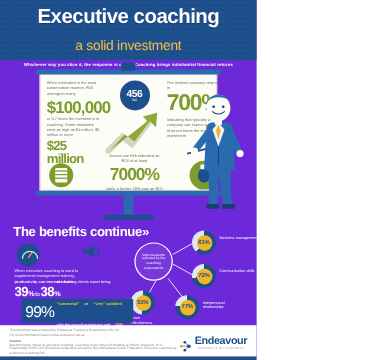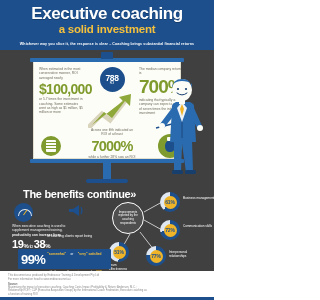--- a/index.html
+++ b/index.html
@@ -5,21 +5,21 @@
   * { box-sizing: border-box; margin: 0; padding: 0; }
   html, body {
     width: 214px; height: 300px;
     font-family: "Liberation Sans", sans-serif;
     background: #ffffff;
     overflow: hidden;
   }
   #poster {
     position: relative;
     width: 214px; height: 300px;
-    background: #404040;
+    background: #6d28d9;
     overflow: hidden;
   }
 
   
   .header {
     position: relative;
     height: 50px;
     background: #1c4f8c;
     background-image:
       radial-gradient(circle, rgba(255,255,255,0.10) 0.6px, transparent 0.7px);
@@ -31,24 +31,24 @@
     color: #ffffff;
     font-size: 17px;
     font-weight: bold;
     letter-spacing: -0.4px;
     line-height: 17px;
     text-shadow: 0 1px 0 rgba(0,0,0,0.25);
   }
   .title-sub {
     color: #f5c13d;
     font-size: 11.5px;
-    font-weight: bold;
+    font-weight: normal;
     letter-spacing: -0.2px;
     line-height: 13px;
-    margin-top: 1px;
+    margin-top: 11px;
     text-align: center;
   }
   .title-tag {
     color: #ffffff;
     font-size: 3.6px;
     font-weight: bold;
     line-height: 6px;
     margin-top: 5px;
     letter-spacing: 0.1px;
   }
@@ -209,21 +209,20 @@
 
   
   .benefits-head {
     position: absolute;
     top: 188px; left: 11px;
     color: #ffffff;
     font-size: 11px;
     font-weight: bold;
     letter-spacing: -0.3px;
     z-index: 4;
-    margin-left: 12px;
   }
   .gauge-icon {
     position: absolute;
     top: 203px; left: 14px;
     width: 19px; height: 19px;
     border-radius: 50%;
     background: #1c4f8c;
     z-index: 4;
   }
   .gauge-icon::before {
@@ -291,21 +290,21 @@
     background: #1c4f8c;
     border-radius: 1px;
     z-index: 6;
     display: flex;
     align-items: center;
     padding: 0 3px;
     gap: 2px;
   }
   .n-99 {
     color: #ffffff;
-    font-weight: bold;
+    font-weight: normal;
     font-size: 13px;
     letter-spacing: -0.6px;
     line-height: 1;
     flex: 0 0 auto;
   }
   .box-99 .micro { color: #ffffff; font-size: 3.2px; line-height: 4.2px; }
 
   
   .cluster {
     position: absolute;
@@ -412,26 +411,27 @@
     <div class="board-base-bar"></div>
     <div class="board-stem"></div>
     <div class="board-foot"></div>
 
     <div class="board">
 
       <div class="col col-a">
         <div class="micro">When estimated in the most conservative manner, ROI averaged nearly</div>
         <div class="bignum n-100k">$100,000</div>
         <div class="micro">or 5.7 times the investment in coaching. Some estimates went as high as $1 million, $5 million or more</div>
+        <div class="bignum n-25m">$25 million</div>
         <div class="coin-icon"></div>
       </div>
 
       <div class="col col-b">
         <div class="badge-788">
-          <span class="bv">788</span>
+          <span class="bv">456</span>
           <span class="bl">ROI</span>
         </div>
         <div class="arrow-box">
           <svg width="48" height="36" viewBox="0 0 48 36">
             <path d="M2 34 L14 22 L22 28 L36 10" stroke="#d9d4bc" stroke-width="5" fill="none" stroke-linecap="round"></path>
             <path d="M4 33 L16 20 L24 26 L37 9 L42 14 L43 2 L31 5 L35 9 Z" fill="#8fa83a"></path>
           </svg>
         </div>
         <div class="micro">Across one fifth indicated an ROI of at least</div>
         <div class="bignum n-5000">7000%</div>
@@ -485,21 +485,21 @@
   </div>
 
   <div class="benefits-head">The benefits continue»</div>
 
   <div class="gauge-icon"></div>
 
   <div class="bene-left">
     <div class="micro">When executive coaching is used to supplement management training,</div>
     <div class="micro" style="font-weight:bold">productivity can increase from</div>
     <div class="n-22-88">
-      <span>19</span><span class="sm">%</span><span class="to">to</span><span>38</span><span class="sm">%</span>
+      <span>39</span><span class="sm">%</span><span class="to">to</span><span>38</span><span class="sm">%</span>
     </div>
   </div>
 
   <div class="speaker-icon">
     <svg width="16" height="13" viewBox="0 0 16 13">
       <path d="M1 5 L5 5 L11 1 L11 12 L5 8 L1 8 Z" fill="#1c4f8c"></path>
       <path d="M13 3 Q15 6.5 13 10" stroke="#1c4f8c" stroke-width="1.1" fill="none"></path>
     </svg>
   </div>
 
@@ -560,17 +560,34 @@
     <div class="donut-label" style="left:13px; top:71px; width:26px;">Team effectiveness</div>
 
   </div>
 
   <div class="footer">
     <div class="foot-txt">This document was produced by Endeavour Training &amp; Development Pty Ltd</div>
     <div class="foot-txt">For more information head to www.endeavour.net.au</div>
     <div class="foot-src-h">Source:</div>
     <div class="foot-txt">Maximising the impact of executive coaching, Coaching Costs Impact Profitability &amp; Return; Anderson, M.C.; Relationship ROI®; CLP (Executive Acquisition Group) by the International Coach Federation, Executive coaching as a function of training ROI</div>
 
+    <div class="logo">
+      <div class="logo-mark">
+        <svg width="11" height="11" viewBox="0 0 11 11">
+          <circle cx="2" cy="5.5" r="1.1" fill="#f0b429"></circle>
+          <circle cx="5" cy="2.2" r="1.1" fill="#1c4f8c"></circle>
+          <circle cx="5" cy="8.8" r="1.1" fill="#1c4f8c"></circle>
+          <circle cx="8.4" cy="5.5" r="1.5" fill="#1c4f8c"></circle>
+          <line x1="2" y1="5.5" x2="8.4" y2="5.5" stroke="#1c4f8c" stroke-width="0.5"></line>
+          <line x1="5" y1="2.2" x2="8.4" y2="5.5" stroke="#1c4f8c" stroke-width="0.5"></line>
+          <line x1="5" y1="8.8" x2="8.4" y2="5.5" stroke="#1c4f8c" stroke-width="0.5"></line>
+        </svg>
+      </div>
+      <div>
+        <div class="logo-text">Endeavour</div>
+        <div class="logo-sub">TRAINING &amp; DEVELOPMENT</div>
+      </div>
+    </div>
 
     <div class="footer-band"></div>
   </div>
 
 </div>
 
 </body></html>

